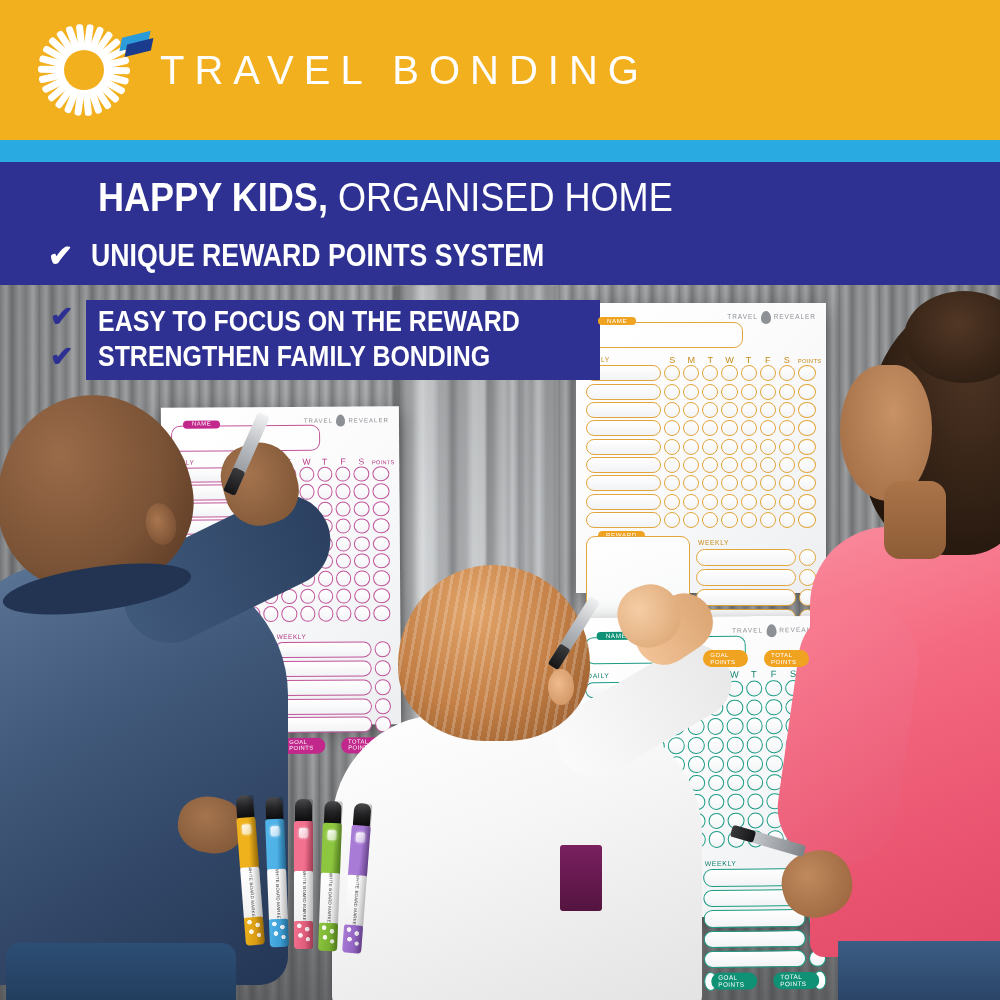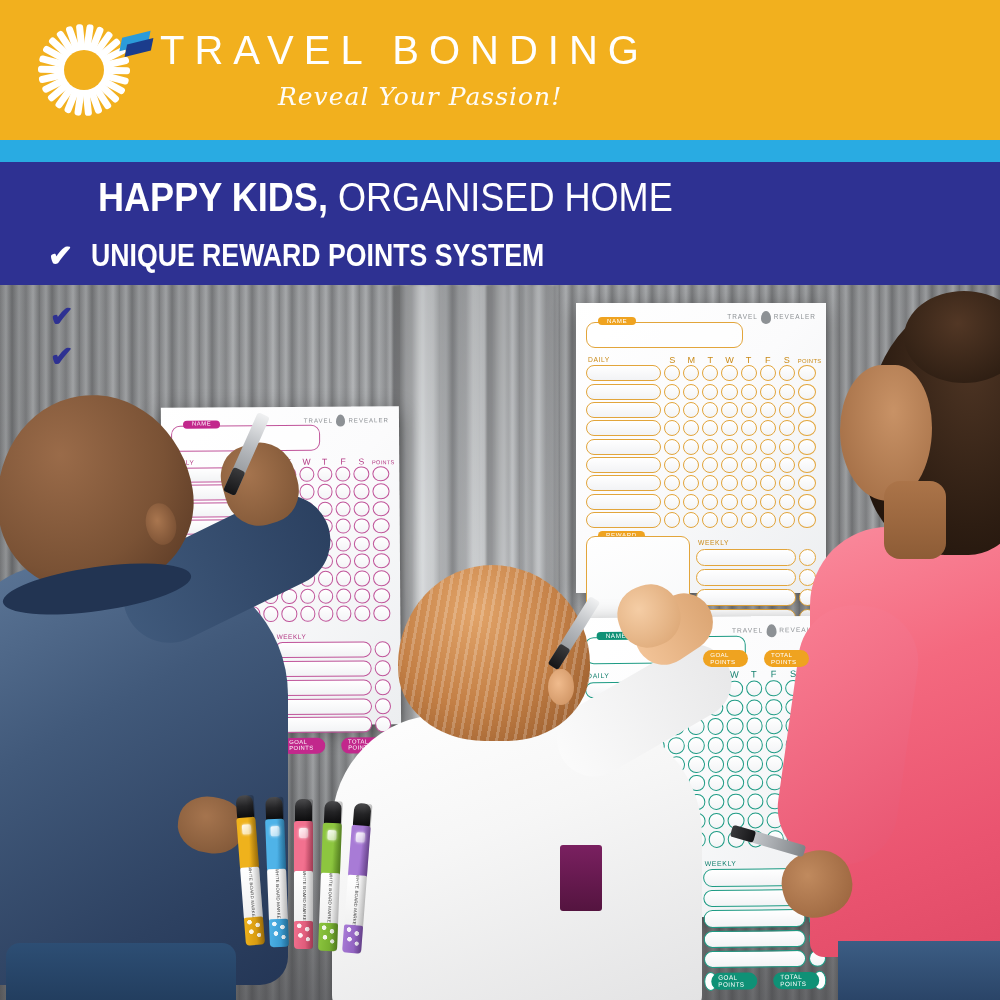--- a/index.html
+++ b/index.html
@@ -437,21 +437,20 @@
         <div class="ray" style="transform: translate(-50%, 0px) rotate(201.846deg);"></div>
         <div class="ray" style="transform: translate(-50%, 0px) rotate(188deg);"></div>
       <div class="hole"></div>
       <div class="logo-flag">
         <div class="f1"></div>
           <div class="f2"></div>
       </div>
     </div>
     <div class="brand-text">
       <div class="brand-name">TRAVEL BONDING</div>
-      <div class="brand-tagline">Reveal Your Passion!</div>
     </div>
   </div>
 
   <div class="bar-cyan"></div>
   <div class="bar-navy"></div>
 
   <div class="headline">
     <span class="hl-strong">HAPPY KIDS,</span><span class="hl-light"> ORGANISED HOME</span>
   </div>
 
@@ -1105,16 +1104,20 @@
           <div class="m-label">
             <span class="ml-txt">WHITE BOARD MARKER</span>
           </div>
           <div class="m-barrel-bot" style="background:linear-gradient(95deg,#A87BD6 0%,#8555B5 100%)"></div>
           <div class="m-dots"></div>
           <div class="m-shadow"></div>
         </div>
       </div>
   </div>
 
+  <div style="position:absolute; left:86px; top:300px; background:#2E3192; padding:3px 12px 5px 12px;">
+    <div class="subline" style="font-size:29px; margin:2px 0;">EASY TO FOCUS ON THE REWARD</div>
+    <div class="subline" style="font-size:29px; margin:2px 0;">STRENGTHEN FAMILY BONDING</div>
+  </div>
   <span class="check" style="position:absolute; left:50px; top:303px; font-size:28px; color:#2E3192;">✔</span>
   <span class="check" style="position:absolute; left:50px; top:343px; font-size:28px; color:#2E3192;">✔</span>
 
 </div>
 
 </body></html>

